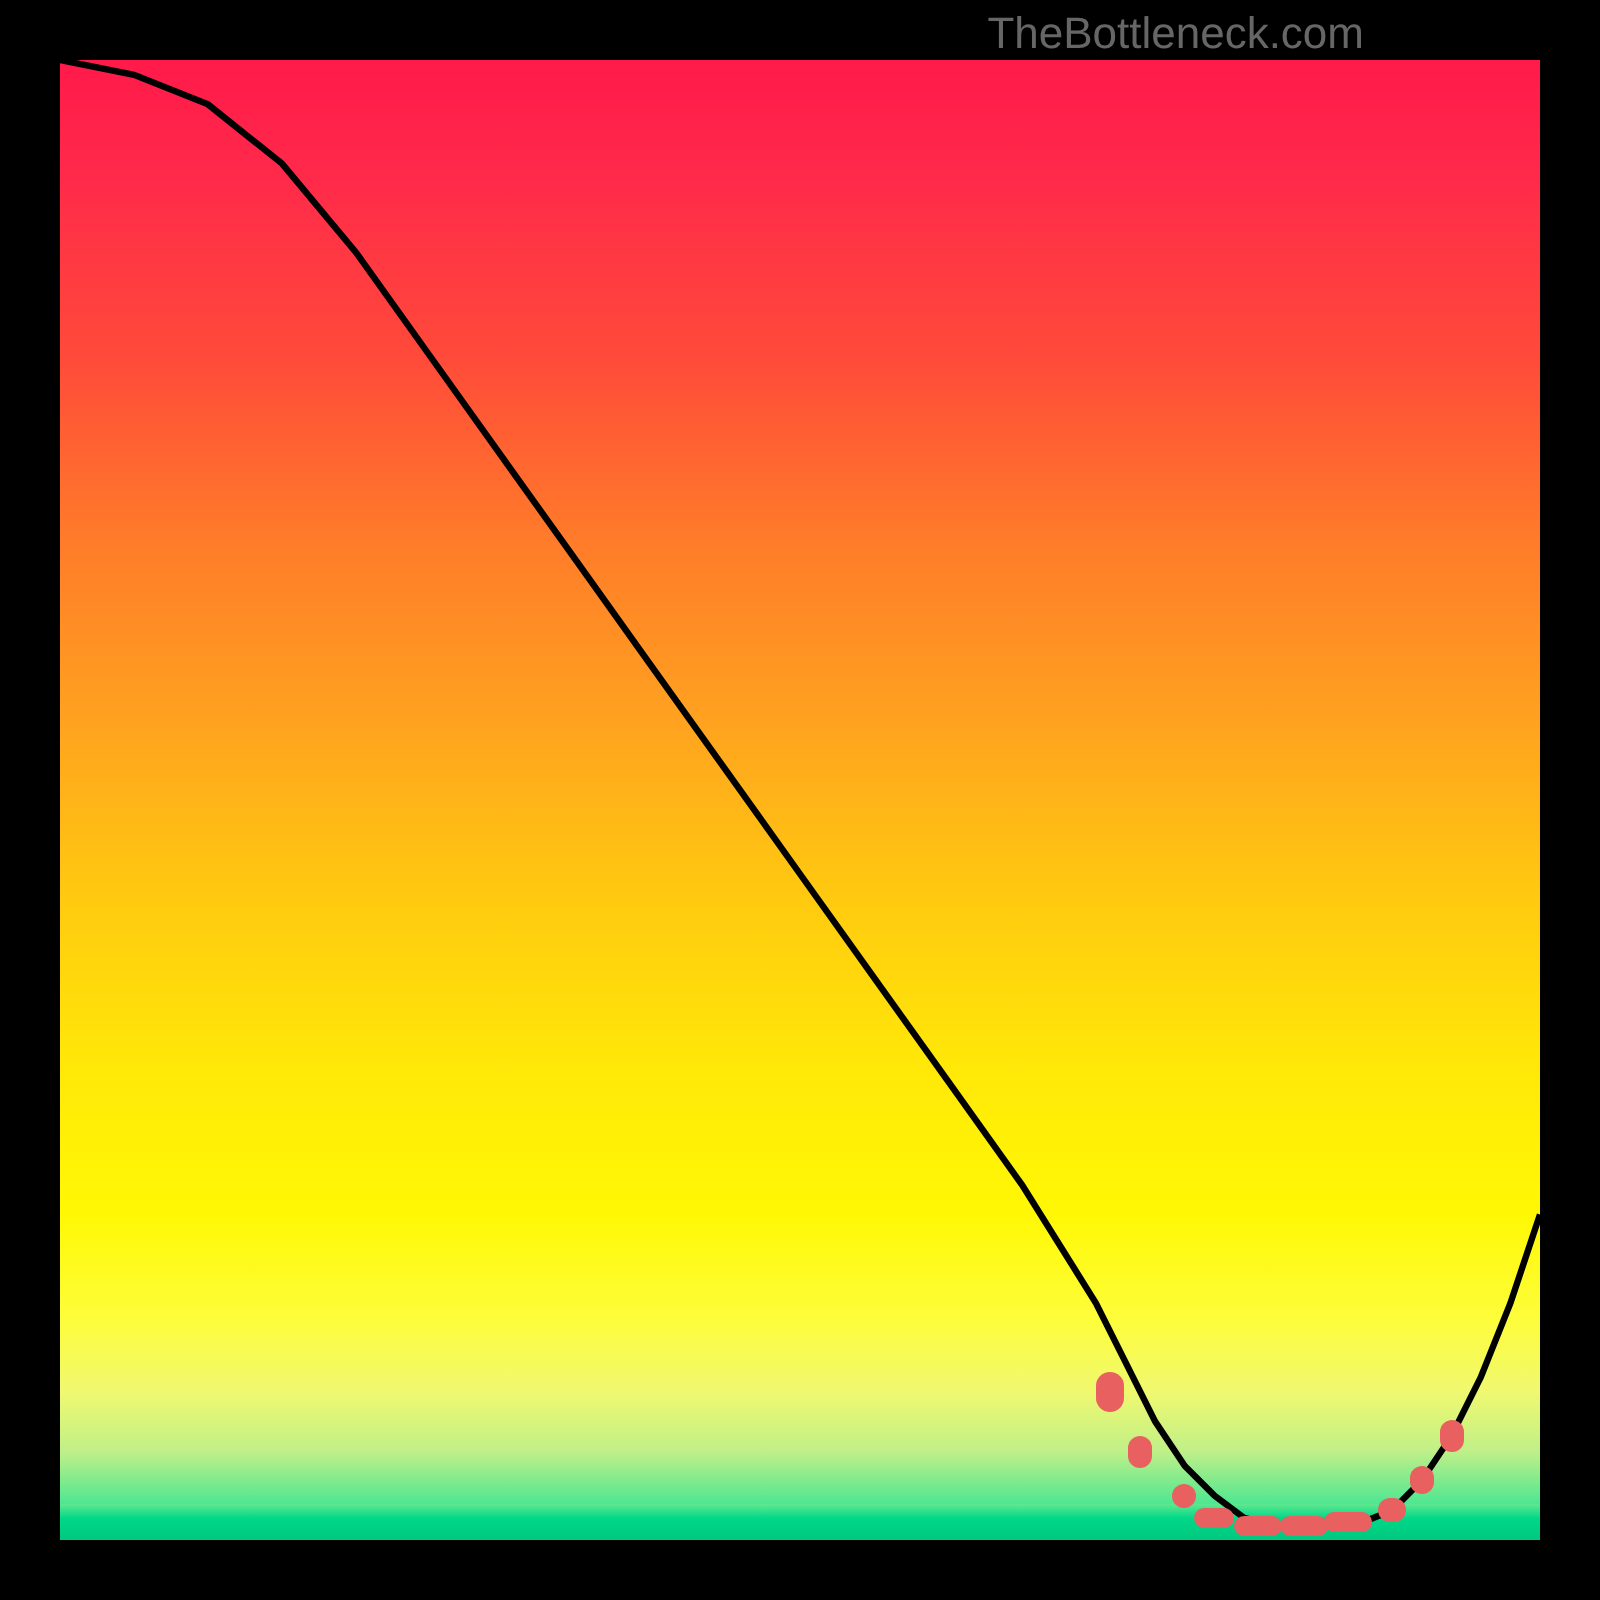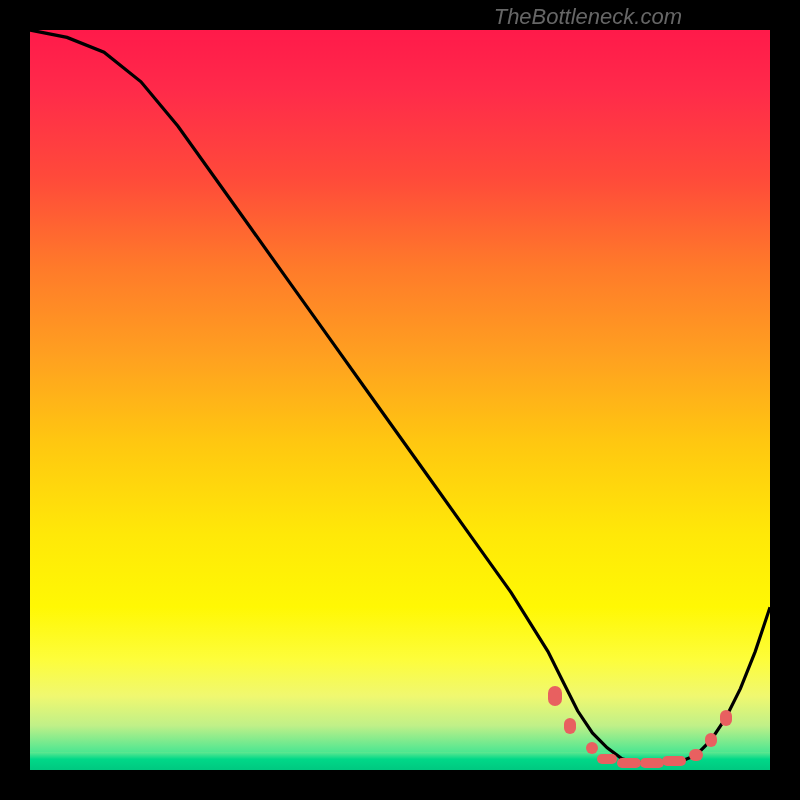--- a/index.html
+++ b/index.html
@@ -7,21 +7,20 @@
     width: 800px;
     height: 800px;
     background: #000;
     font-family: Arial, sans-serif;
     position: relative;
   }
   .container {
     width: 692px;
     height: 800px;
     position: relative;
-    font-style: italic;
   }
   .watermark {
     position: absolute;
     top: 4px;
     right: 10px;
     color: #666;
     font-size: 22px;
     font-weight: 500;
     z-index: 10;
   }

